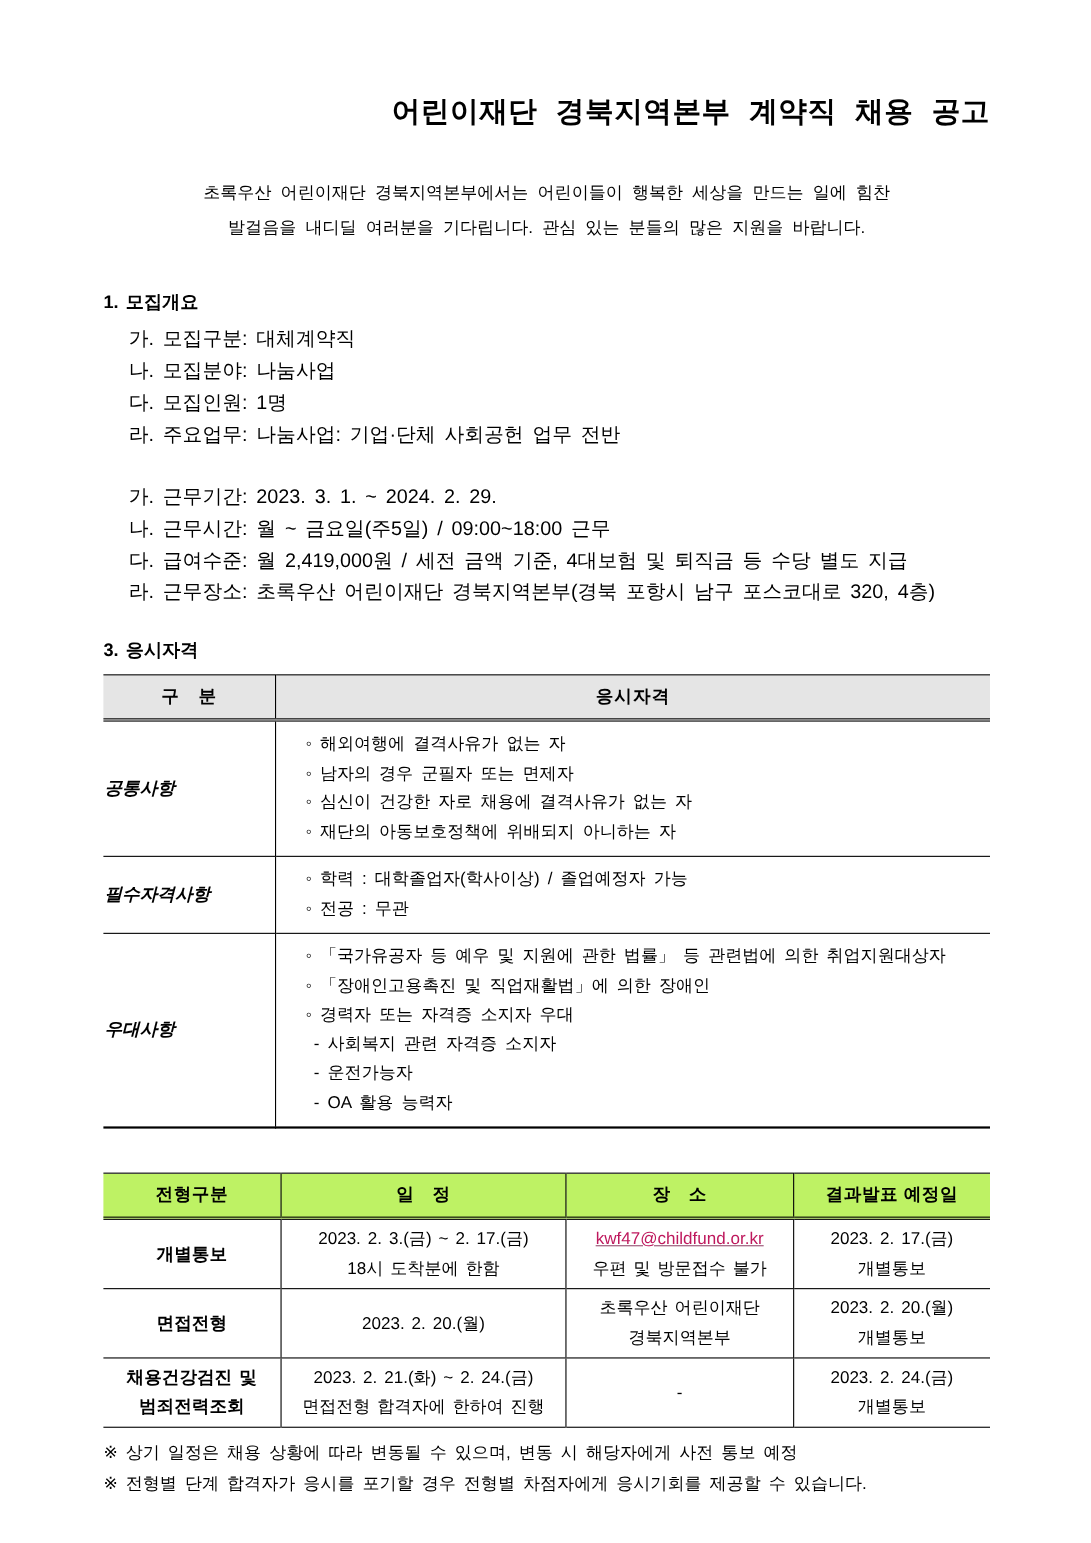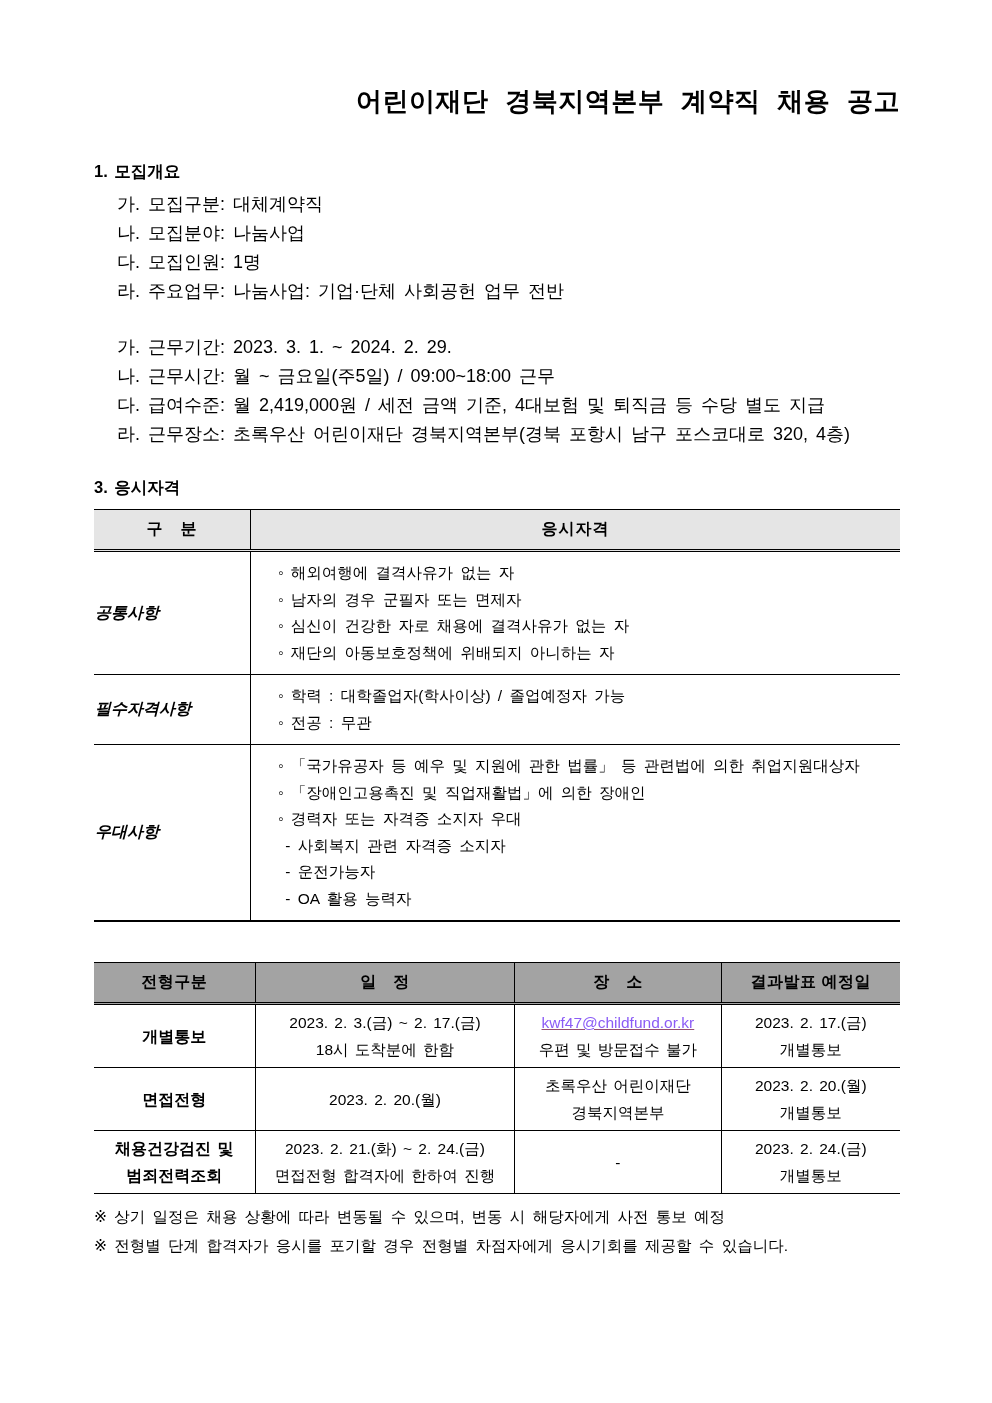--- a/index.html
+++ b/index.html
@@ -82,59 +82,61 @@
   table.sched {
     width: 100%;
     border-collapse: collapse;
     margin-top: 11px;
     border-top: 1.5px solid #000;
     border-bottom: 1.5px solid #000;
     font-size: 15.5px;
     text-align: center;
   }
   table.sched th {
-    background: #a3a3a3;
+    background: #bef264;
     border-bottom: 3px double #000;
     font-weight: 700;
     font-size: 16px;
     padding: 9px 2px;
     letter-spacing: 0.5px;
   }
   table.sched th + th,
   table.sched td + td { border-left: 1.5px solid #000; }
   table.sched tbody tr + tr td { border-top: 1px solid #000; }
   table.sched td {
     padding: 4px 2px;
     vertical-align: middle;
     line-height: 27px;
     word-spacing: 2px;
   }
   table.sched td.cat { font-weight: 700; font-size: 16px; }
   .email-link {
-    color: #8b5cf6;
+    color: #be185d;
     text-decoration: underline;
     text-decoration-color: #954F72;
     cursor: pointer;
   }
   
   .notes { margin-top: 9px; }
   .note {
     font-size: 15.5px;
     line-height: 28.5px;
     word-spacing: 3px;
   }
 </style>
 </head>
 <body>
 
 <div class="page">
 
   <div class="doc-title">어린이재단 경북지역본부 계약직 채용 공고</div>
 
   <div class="intro">
+    <div>초록우산 어린이재단 경북지역본부에서는 어린이들이 행복한 세상을 만드는 일에 힘찬</div>
+    <div>발걸음을 내디딜 여러분을 기다립니다. 관심 있는 분들의 많은 지원을 바랍니다.</div>
   </div>
 
   <div class="section mt-lg">
     <div class="sec-heading">1. 모집개요</div>
     <div class="sec-items">
       <div class="sec-item">가. 모집구분: 대체계약직</div>
       <div class="sec-item">나. 모집분야: 나눔사업</div>
       <div class="sec-item">다. 모집인원: 1명</div>
       <div class="sec-item">라. 주요업무: 나눔사업: 기업·단체 사회공헌 업무 전반</div>
     </div>

